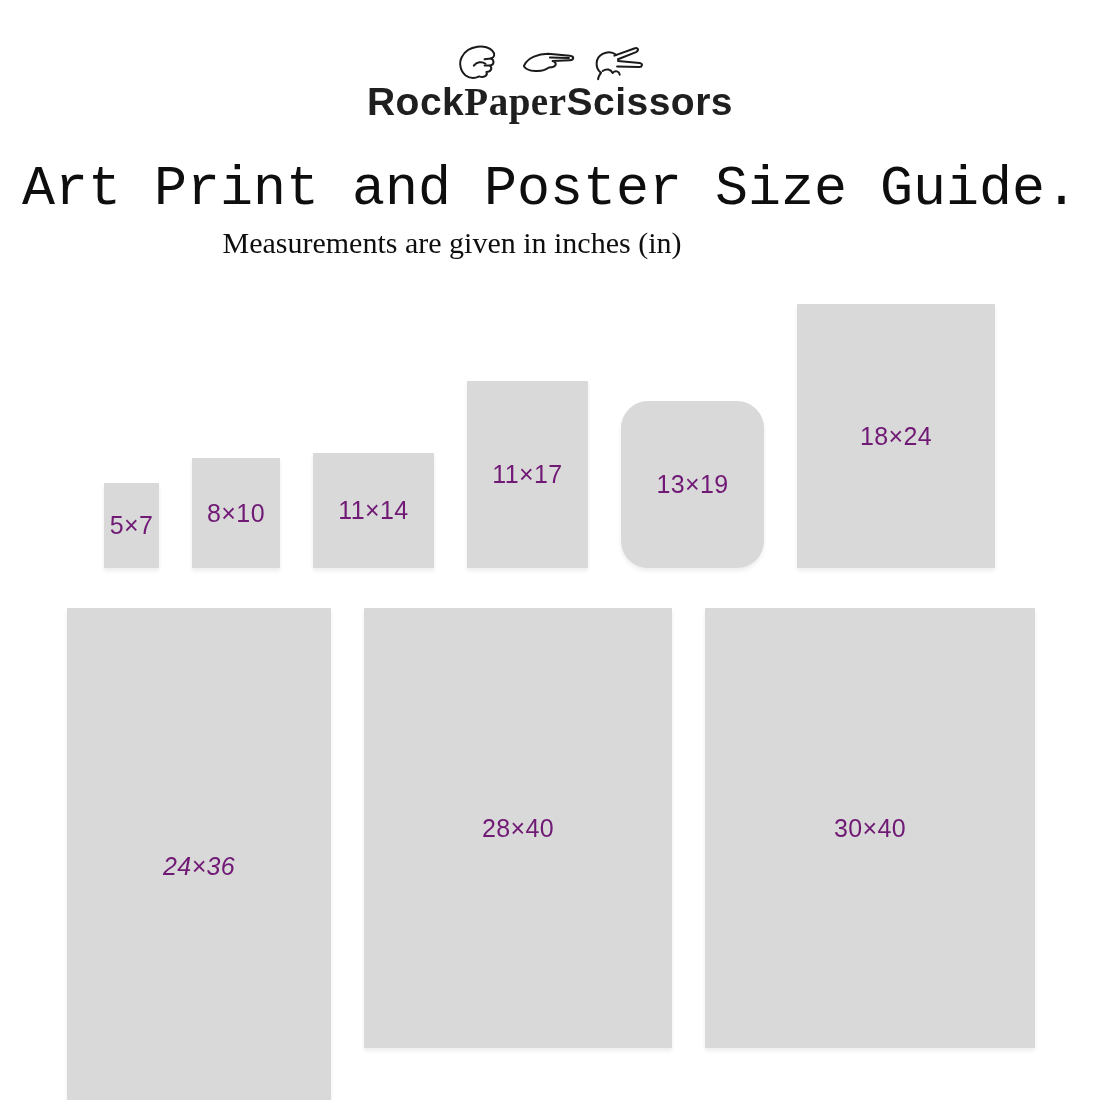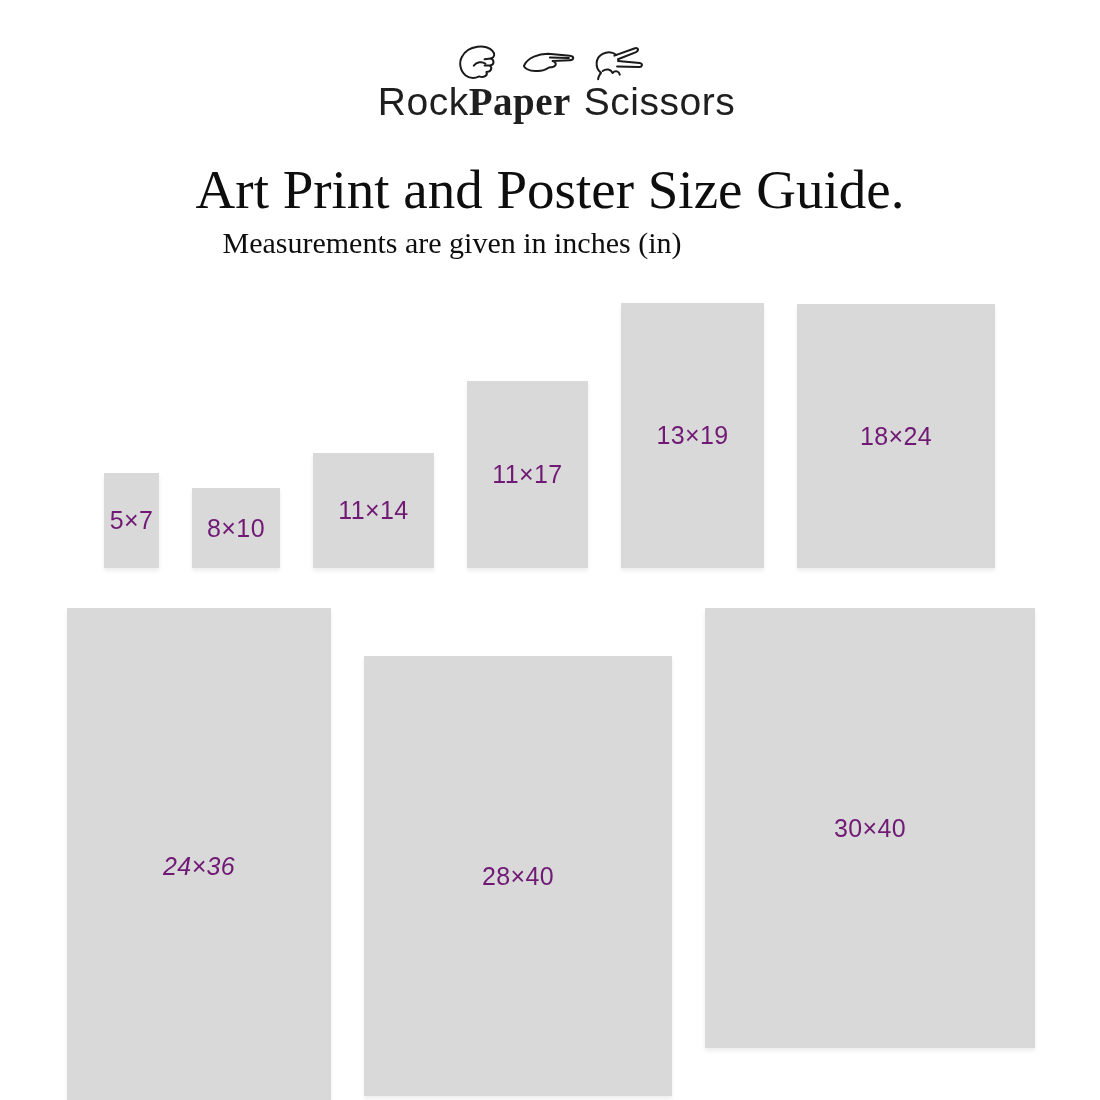--- a/index.html
+++ b/index.html
@@ -19,26 +19,26 @@
   }
   .hands svg{display:block;}
   .wordmark{
     position:absolute;top:82px;left:0;width:1100px;
     text-align:center;
     font-size:39px;line-height:40px;
     letter-spacing:0.5px;
     color:#1f1f1f;
     white-space:nowrap;
   }
-  .wordmark .wm-sans{font-family:"Liberation Sans",sans-serif;font-weight:400;margin-left:13px;}
+  .wordmark .wm-sans{font-family:"Liberation Sans",sans-serif;font-weight:700;}
   .wordmark .wm-serif{font-family:"Liberation Serif",serif;font-weight:700;margin-top:22px;}
   .page-title{
     position:absolute;top:158px;left:0;width:1100px;
     text-align:center;
-    font-family:Liberation Serif, serif;
+    font-family:Liberation Mono, monospace;
     font-size:55px;line-height:64px;
     color:#0e0e0e;
     white-space:nowrap;
   }
   .page-subtitle{
     position:absolute;top:226px;left:0;width:904px;
     text-align:center;
     font-family:"Liberation Serif",serif;
     font-size:30px;line-height:34px;
     color:#0e0e0e;
@@ -90,42 +90,42 @@
 </div>
 
 <div class="wordmark">
   <span class="wm-sans">Rock</span><span class="wm-serif">Paper</span><span class="wm-sans">Scissors</span>
 </div>
 
 <div class="page-title">Art Print and Poster Size Guide.</div>
 <div class="page-subtitle">Measurements are given in inches (in)</div>
 
 <div class="size-row" id="size-row-1">
-    <div class="size-rect" style="width: 55px; height: 95px;">
+    <div class="size-rect" style="width: 55px; height: 85px;">
       <span class="size-label">5×7</span>
     </div>
-    <div class="size-rect" style="width: 88px; height: 80px;">
+    <div class="size-rect" style="width: 88px; height: 110px;">
       <span class="size-label">8×10</span>
     </div>
     <div class="size-rect" style="width: 121px; height: 115px;">
       <span class="size-label">11×14</span>
     </div>
     <div class="size-rect" style="width: 121px; height: 187px;">
       <span class="size-label">11×17</span>
     </div>
-    <div class="size-rect" style="width: 143px; height: 265px;">
+    <div class="size-rect" style="width: 143px; height: 167px; border-radius: 27px;">
       <span class="size-label">13×19</span>
     </div>
     <div class="size-rect" style="width: 198px; height: 264px;">
       <span class="size-label">18×24</span>
     </div>
   </div>
 <div class="size-row" id="size-row-2">
     <div class="size-rect" style="width: 264px; height: 516px; font-style: italic;">
       <span class="size-label">24×36</span>
     </div>
-    <div class="size-rect" style="width: 308px; height: 440px; margin-top: 48px;">
+    <div class="size-rect" style="width: 308px; height: 440px;">
       <span class="size-label">28×40</span>
     </div>
     <div class="size-rect" style="width: 330px; height: 440px;">
       <span class="size-label">30×40</span>
     </div>
   </div>
 
 </body></html>

